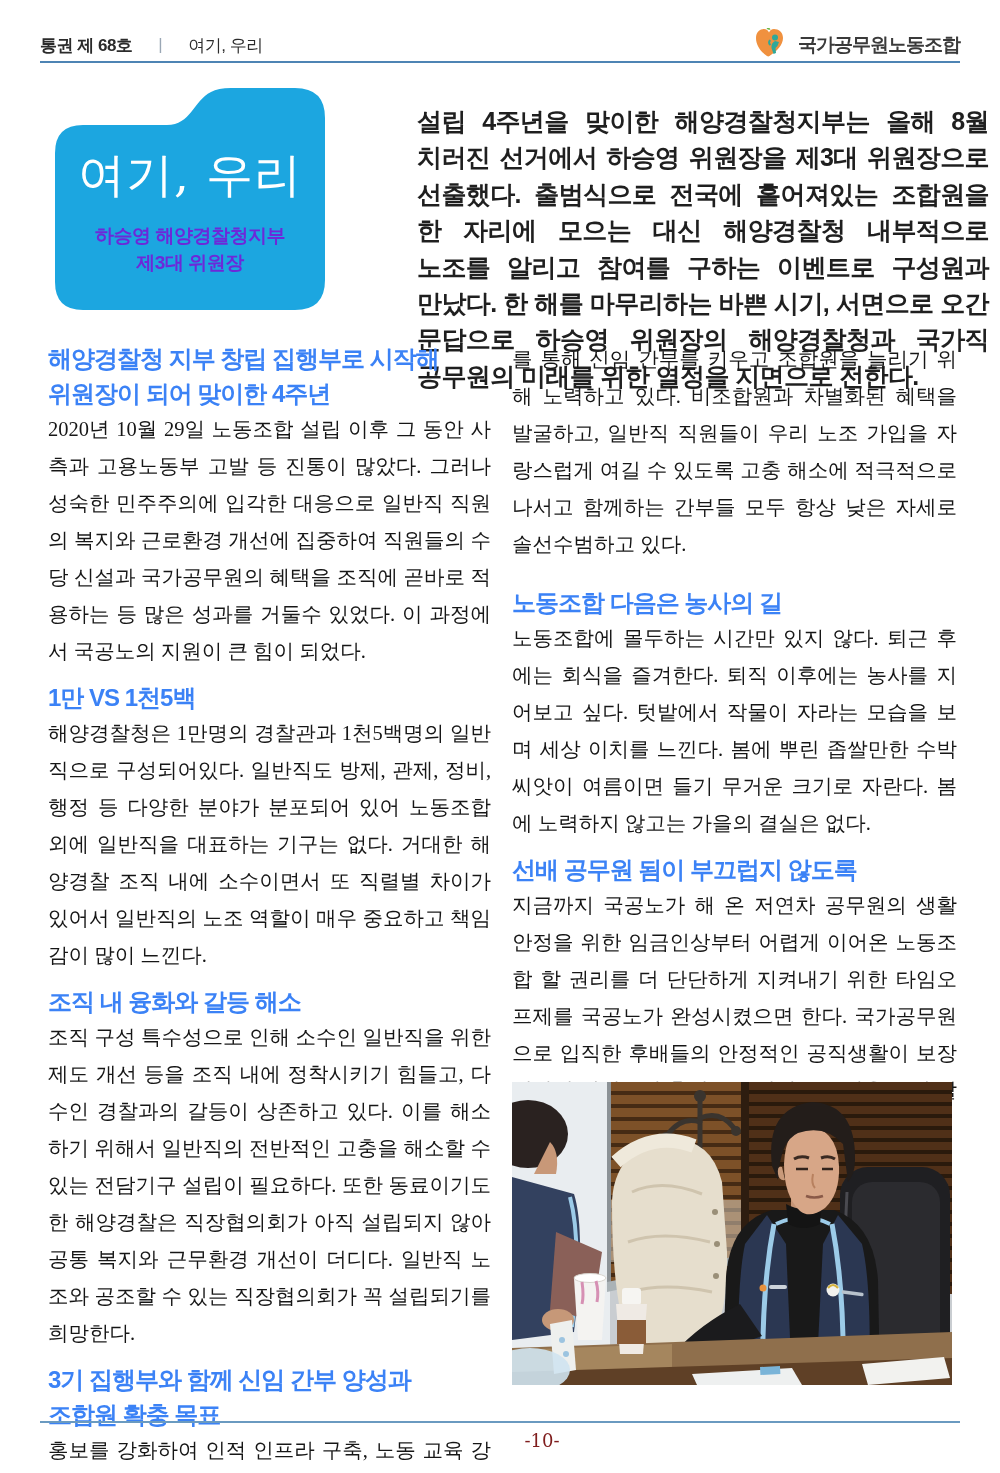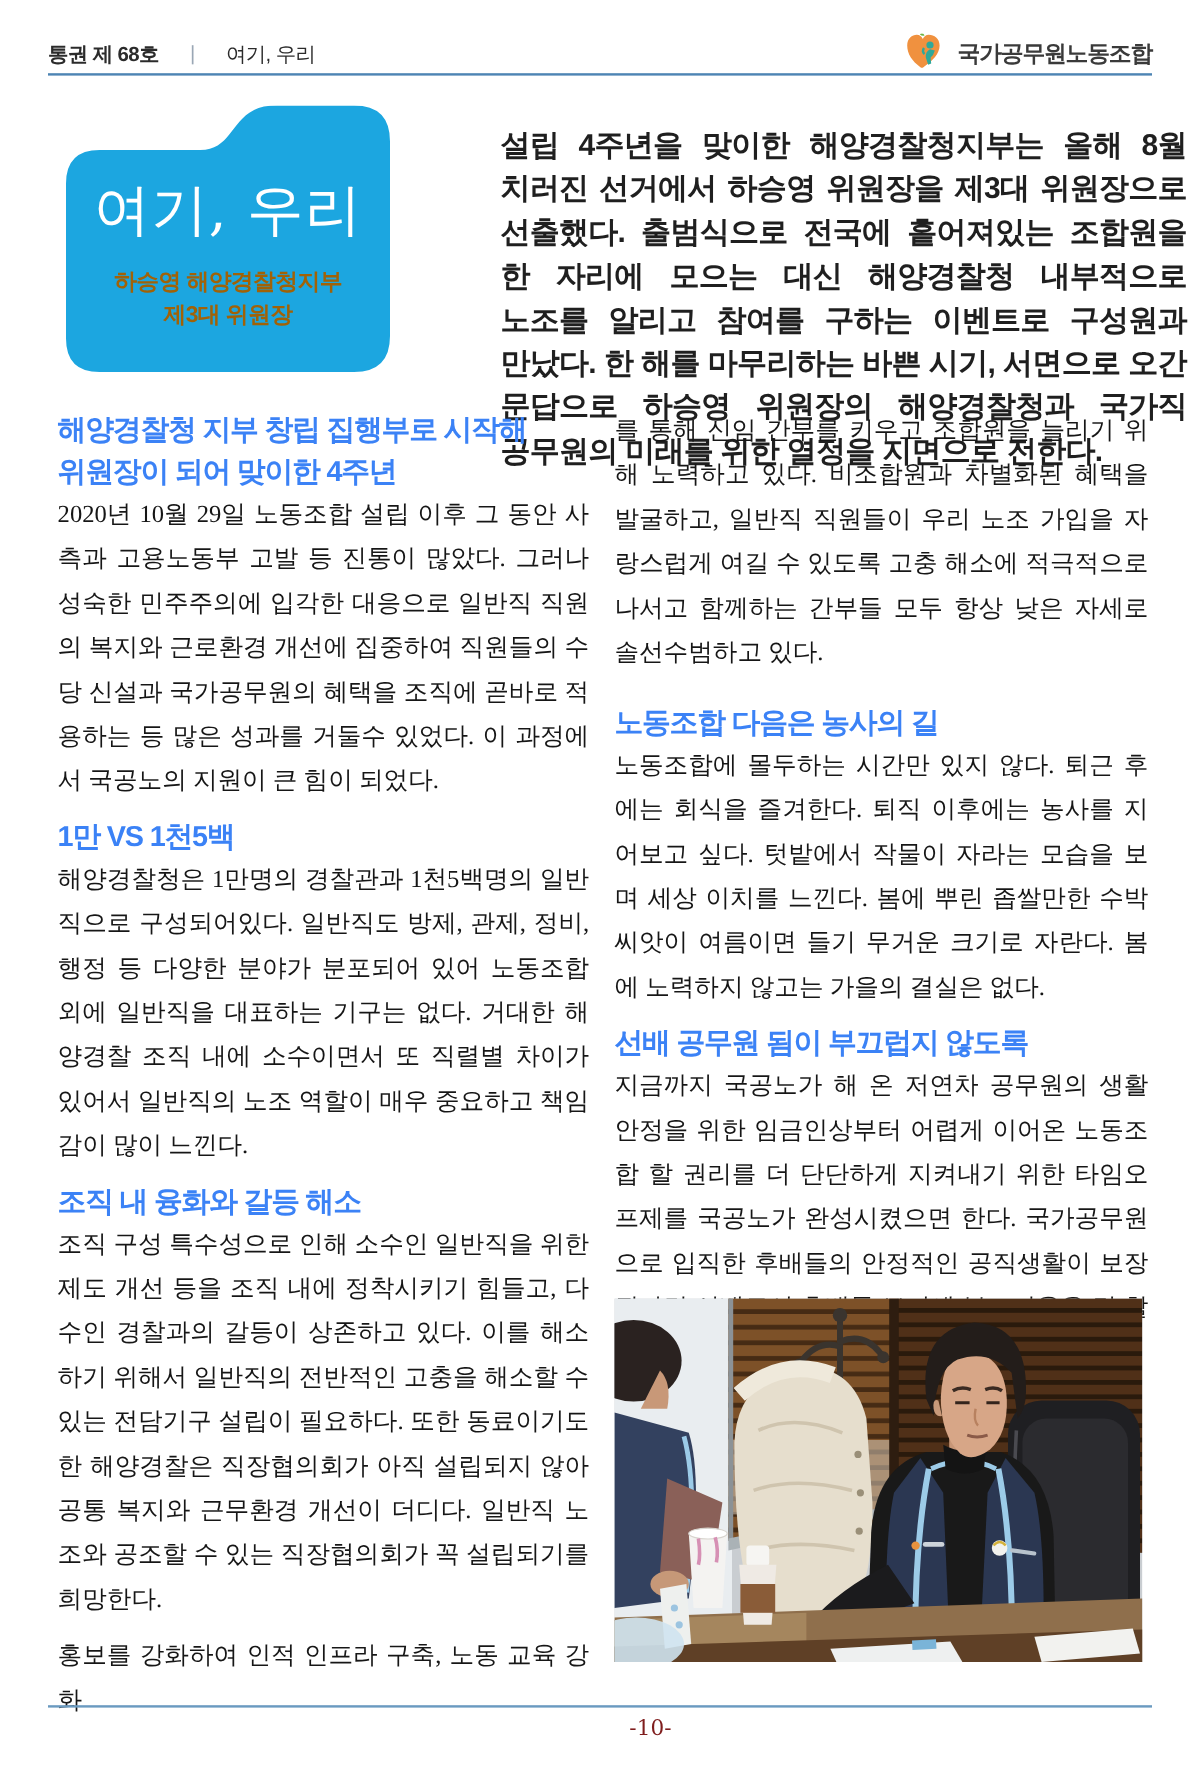--- a/index.html
+++ b/index.html
@@ -17,21 +17,21 @@
   .rule{position:absolute;left:40px;width:920px;height:2px;}
   .rule.top{top:61px;background:#4d84b4;}
   .rule.bottom{top:1421px;background:#6a9ac0;}
 
   
   .bubble{position:absolute;left:55px;top:88px;width:270px;height:222px;}
   .bubble svg{position:absolute;inset:0;}
   .bubble-title{position:absolute;left:0;top:56px;width:100%;text-align:center;
       font-family:"DejaVu Serif","Liberation Serif",serif;font-size:47px;color:#ffffff;
       letter-spacing:1px;}
-  .bubble-sub{position:absolute;left:0;top:134px;width:100%;text-align:center;color:#a16207;
+  .bubble-sub{position:absolute;left:0;top:134px;width:100%;text-align:center;color:#6d28d9;
       font-size:19px;font-weight:700;line-height:27px;letter-spacing:-0.5px;}
 
   
   .intro{position:absolute;left:417px;top:103px;width:572px;margin:0;
       font-size:25px;font-weight:700;line-height:36.4px;color:#1f1f1f;
       text-align:justify;letter-spacing:-0.6px;word-break:keep-all;}
 
   
   .col{position:absolute;top:341px;}
   .col-left{left:48px;width:443px;}
@@ -90,20 +90,22 @@
   <p class="intro">설립 4주년을 맞이한 해양경찰청지부는 올해 8월 치러진 선거에서 하승영 위원장을 제3대 위원장으로 선출했다. 출범식으로 전국에 흩어져있는 조합원을 한 자리에 모으는 대신 해양경찰청 내부적으로 노조를 알리고 참여를 구하는 이벤트로 구성원과 만났다. 한 해를 마무리하는 바쁜 시기, 서면으로 오간 문답으로 하승영 위원장의 해양경찰청과 국가직 공무원의 미래를 위한 열정을 지면으로 전한다.</p>
 
   <section class="col col-left">
     <h2>해양경찰청 지부 창립 집행부로 시작해
 위원장이 되어 맞이한 4주년</h2>
     <p>2020년 10월 29일 노동조합 설립 이후 그 동안 사측과 고용노동부 고발 등 진통이 많았다. 그러나 성숙한 민주주의에 입각한 대응으로 일반직 직원의 복지와 근로환경 개선에 집중하여 직원들의 수당 신설과 국가공무원의 혜택을 조직에 곧바로 적용하는 등 많은 성과를 거둘수 있었다. 이 과정에서 국공노의 지원이 큰 힘이 되었다.</p>
     <h2>1만 VS 1천5백</h2>
     <p>해양경찰청은 1만명의 경찰관과 1천5백명의 일반직으로 구성되어있다. 일반직도 방제, 관제, 정비, 행정 등 다양한 분야가 분포되어 있어 노동조합 외에 일반직을 대표하는 기구는 없다. 거대한 해양경찰 조직 내에 소수이면서 또 직렬별 차이가 있어서 일반직의 노조 역할이 매우 중요하고 책임감이 많이 느낀다.</p>
     <h2>조직 내 융화와 갈등 해소</h2>
     <p>조직 구성 특수성으로 인해 소수인 일반직을 위한 제도 개선 등을 조직 내에 정착시키기 힘들고, 다수인 경찰과의 갈등이 상존하고 있다. 이를 해소하기 위해서 일반직의 전반적인 고충을 해소할 수 있는 전담기구 설립이 필요하다. 또한 동료이기도 한 해양경찰은 직장협의회가 아직 설립되지 않아 공통 복지와 근무환경 개선이 더디다. 일반직 노조와 공조할 수 있는 직장협의회가 꼭 설립되기를 희망한다.</p>
+    <h2>3기 집행부와 함께 신임 간부 양성과
+조합원 확충 목표</h2>
     <p>홍보를 강화하여 인적 인프라 구축, 노동 교육 강화</p>
   </section>
 
   <section class="col col-right">
     <p class="gap-lg">를 통해 신임 간부를 키우고 조합원을 늘리기 위해 노력하고 있다. 비조합원과 차별화된 혜택을 발굴하고, 일반직 직원들이 우리 노조 가입을 자랑스럽게 여길 수 있도록 고충 해소에 적극적으로 나서고 함께하는 간부들 모두 항상 낮은 자세로 솔선수범하고 있다.</p>
     <h2>노동조합 다음은 농사의 길</h2>
     <p>노동조합에 몰두하는 시간만 있지 않다. 퇴근 후에는 회식을 즐겨한다. 퇴직 이후에는 농사를 지어보고 싶다. 텃밭에서 작물이 자라는 모습을 보며 세상 이치를 느낀다. 봄에 뿌린 좁쌀만한 수박 씨앗이 여름이면 들기 무거운 크기로 자란다. 봄에 노력하지 않고는 가을의 결실은 없다.</p>
     <h2>선배 공무원 됨이 부끄럽지 않도록</h2>
     <p>지금까지 국공노가 해 온 저연차 공무원의 생활 안정을 위한 임금인상부터 어렵게 이어온 노동조합 할 권리를 더 단단하게 지켜내기 위한 타임오프제를 국공노가 완성시켰으면 한다. 국가공무원으로 입직한 후배들의 안정적인 공직생활이 보장된다면 선배로서 후배들 보기에 부끄러움을 덜 할 것이다.</p>
   </section>

